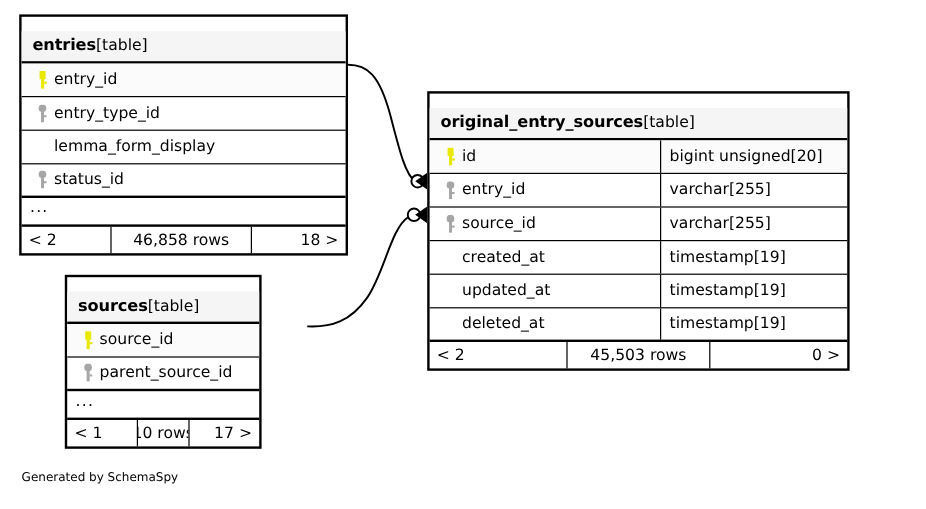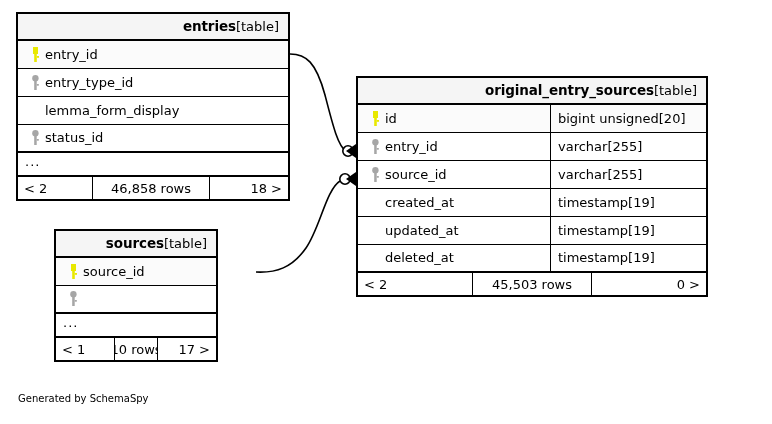--- a/index.html
+++ b/index.html
@@ -34,26 +34,27 @@
     z-index: 2;
     background: #ffffff;
     border: 2px solid #000000;
     box-sizing: border-box;
     font-size: 13px;
     color: #000000;
   }
   .entity-header {
     display: flex;
     align-items: center;
-    justify-content: flex-end;
+    justify-content: flex-start;
     background: #f5f5f5;
     border-bottom: 2px solid #000000;
     padding: 4px 9px 5px 9px;
     box-sizing: border-box;
     height: 27px;
+    margin-top: 12px;
   }
   .entity-title {
     font-weight: bold;
     font-size: 13.5px;
     letter-spacing: -0.1px;
   }
   .entity-tag {
     font-size: 13px;
     font-weight: normal;
   }
@@ -269,20 +270,21 @@
 
     <div class="col-row thick">
       <span class="col-name">
         <span class="keyslot">
           <svg class="key-icon" width="9" height="15" viewBox="0 0 9 15">
             <circle cx="4.4" cy="3.2" r="3.2" fill="#a6a6a6"></circle>
             <rect x="3.2" y="4.5" width="2.5" height="10.5" fill="#a6a6a6"></rect>
             <rect x="5.7" y="9" width="2.1" height="1.7" fill="#a6a6a6"></rect>
           </svg>
         </span>
+        <span class="col-label">parent_source_id</span>
       </span>
     </div>
 
     <div class="ellipsis-row">...</div>
 
     <div class="entity-footer">
       <span class="foot-cell foot-left">&lt; 1</span>
       <span class="foot-cell foot-mid">10 rows</span>
       <span class="foot-cell foot-right">17 &gt;</span>
     </div>

